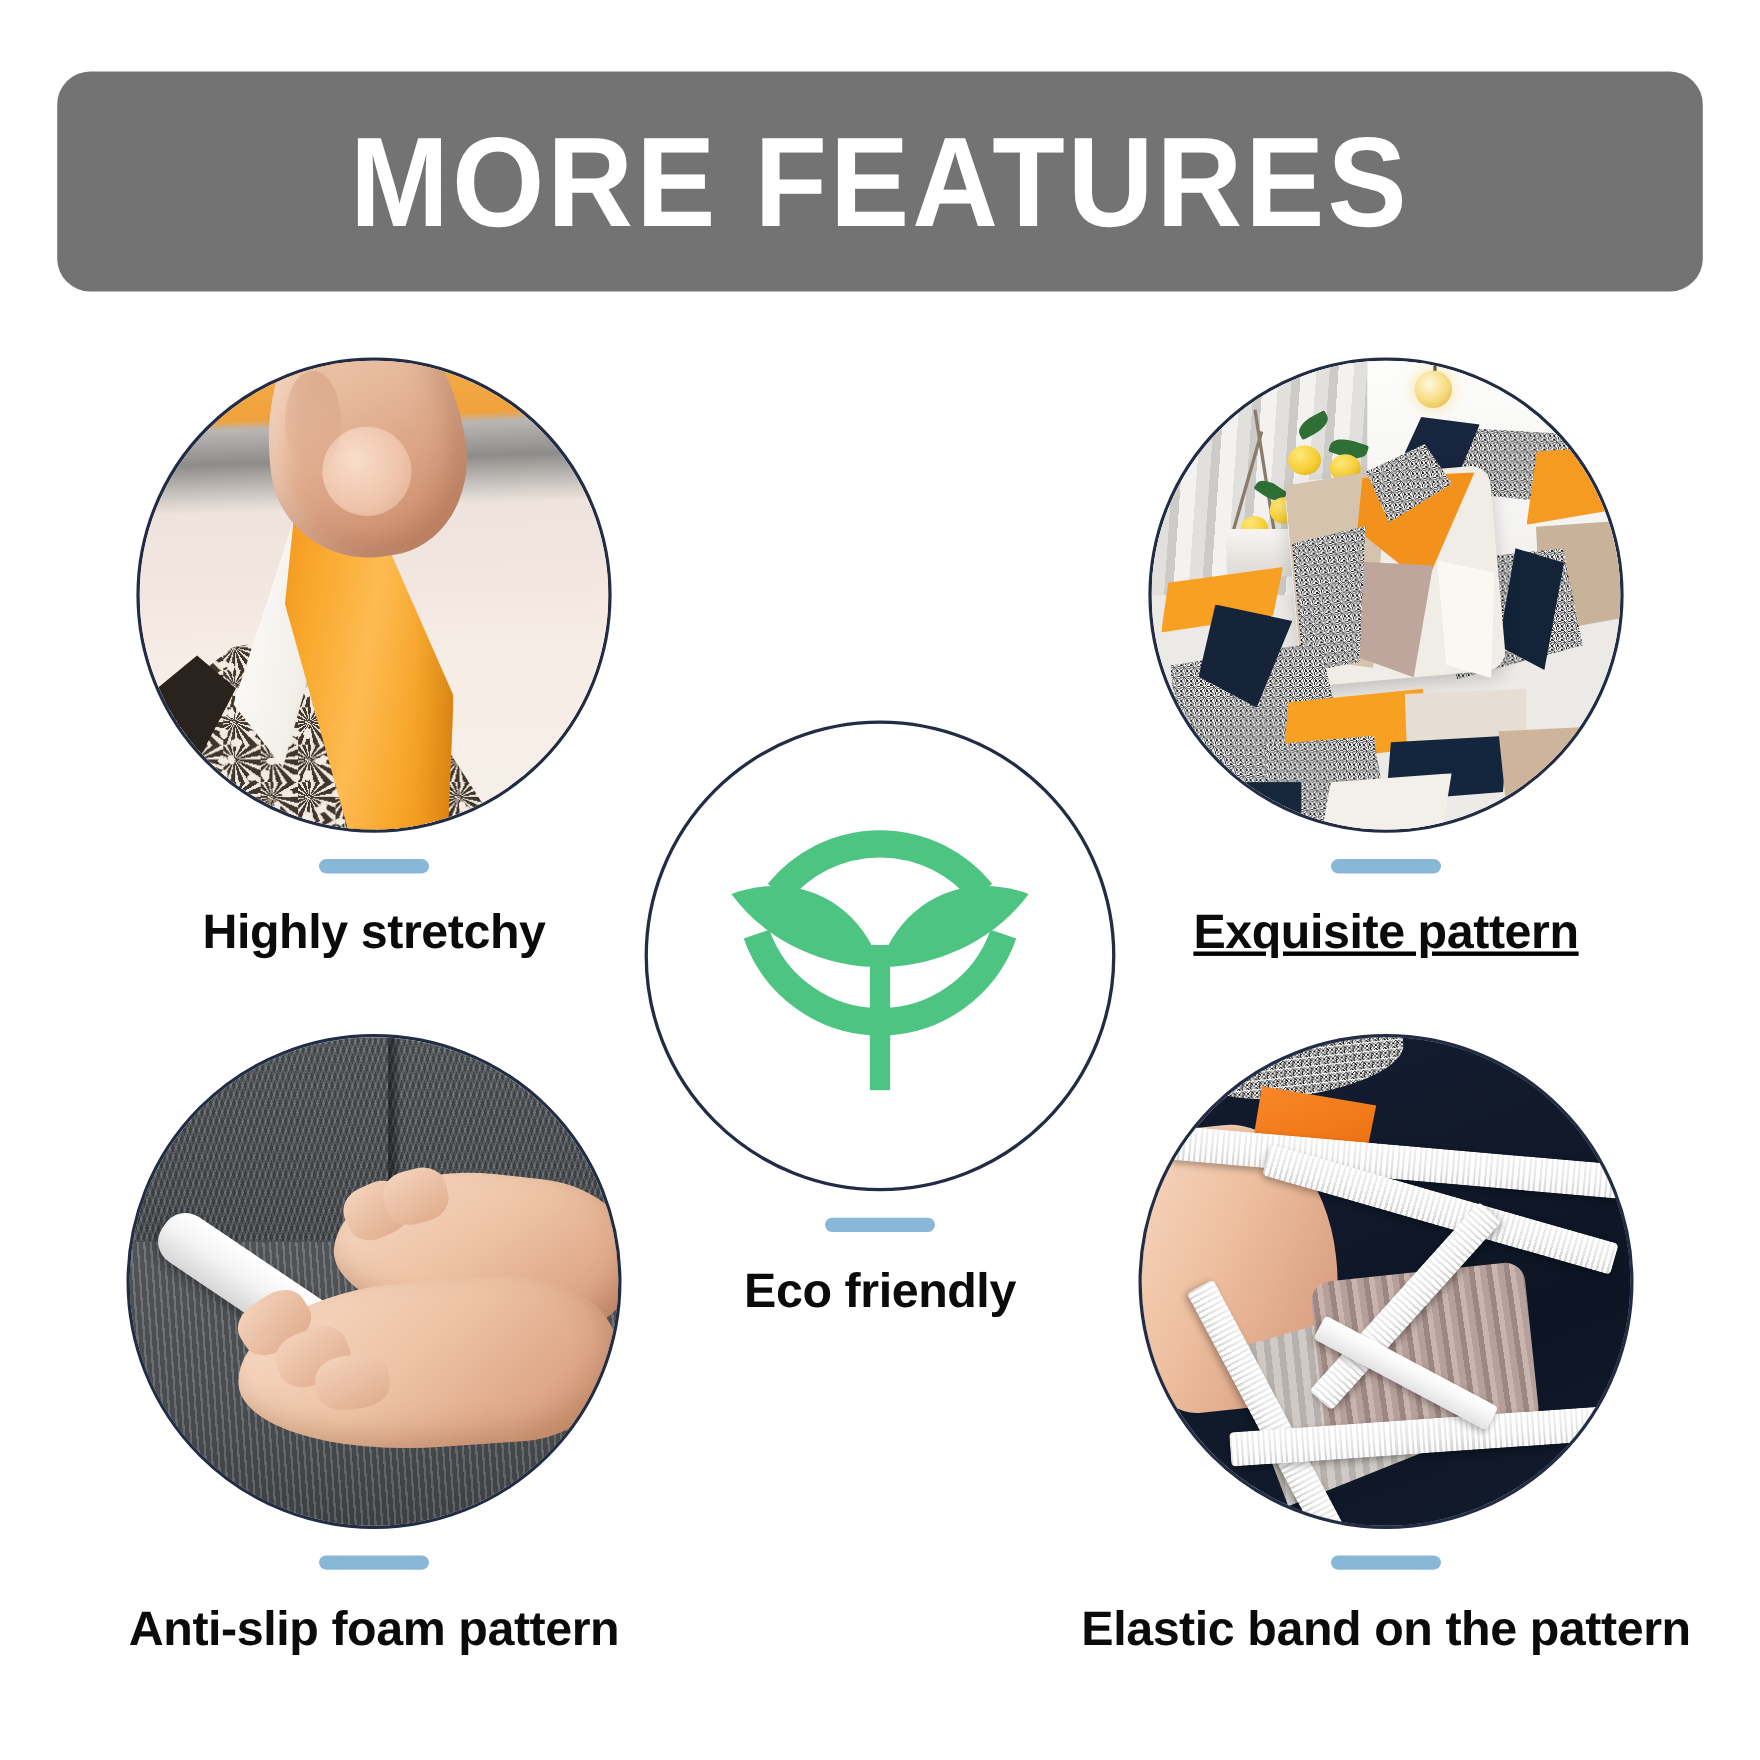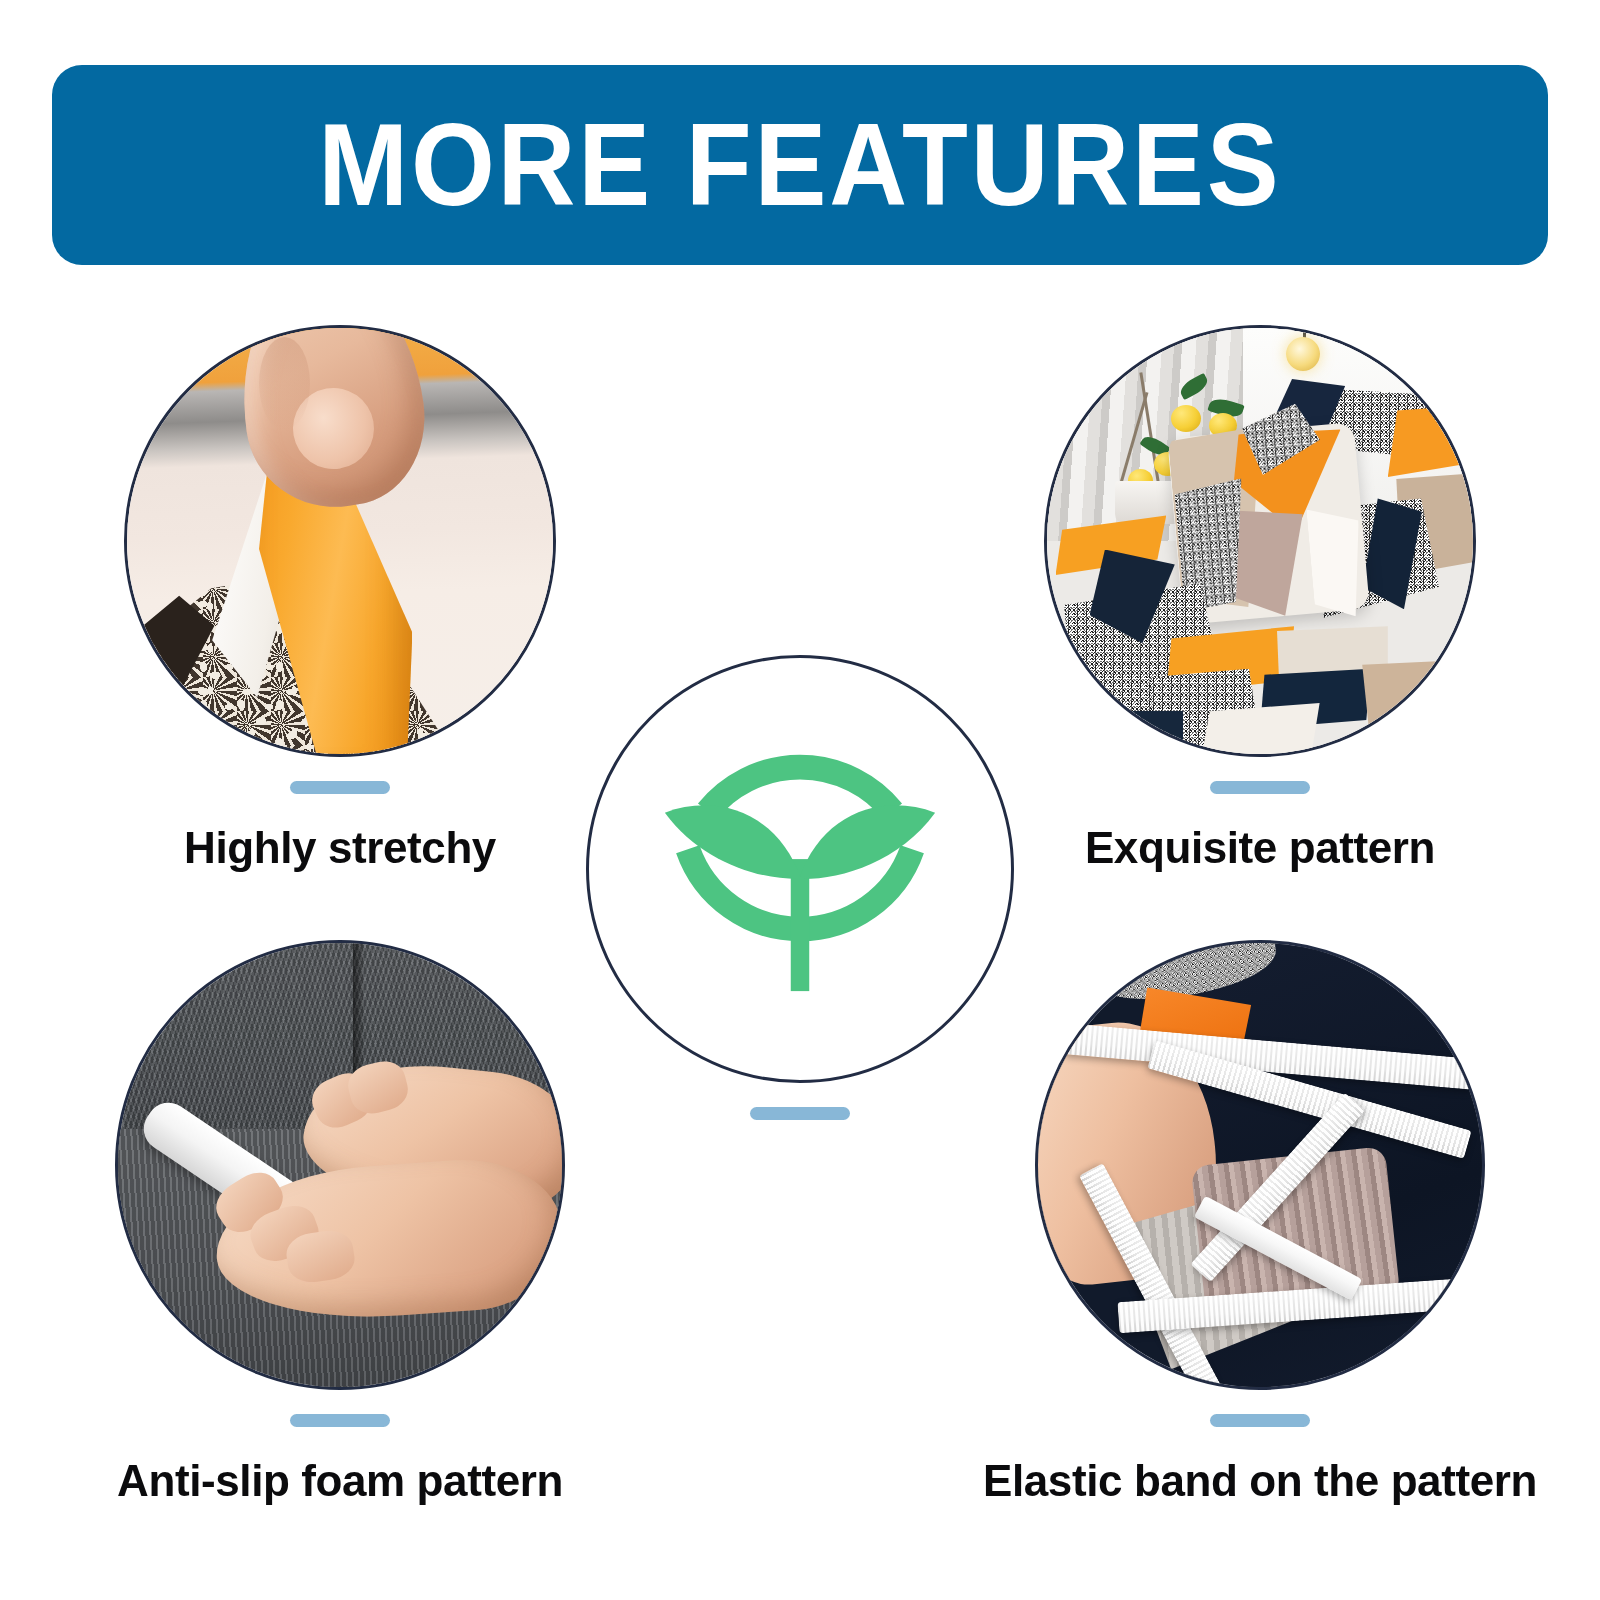--- a/index.html
+++ b/index.html
@@ -15,21 +15,21 @@
     position: relative;
   }
 
   
   .header-banner {
     position: absolute;
     left: 52px;
     top: 65px;
     width: 1496px;
     height: 200px;
-    background: #0369a1;
+    background: #737373;
     border-radius: 30px;
     display: flex;
     align-items: center;
     justify-content: center;
     box-sizing: border-box;
   }
   .header-title {
     color: #ffffff;
     font-size: 116px;
     font-weight: bold;
@@ -72,21 +72,21 @@
     font-size: 44px;
     font-weight: bold;
     color: #0b0b0d;
     letter-spacing: -0.4px;
     white-space: nowrap;
     font-family: "Liberation Sans", sans-serif;
   }
 
   
   #feat-stretchy   { left: 60px;  top: 325px; width: 560px; }
-  #feat-pattern    { left: 980px; top: 325px; width: 560px; }
+  #feat-pattern    { left: 980px; top: 325px; width: 560px; text-decoration: underline; }
   #feat-anchors    { left: 45px;  top: 940px; width: 590px; }
   #feat-elastic    { left: 960px; top: 940px; width: 600px; }
   #feat-eco        { left: 540px; top: 655px; width: 520px; }
 
   #feat-stretchy .photo-circle,
   #feat-pattern  .photo-circle { width: 432px; height: 432px; }
   #feat-anchors  .photo-circle,
   #feat-elastic  .photo-circle { width: 450px; height: 450px; }
 
   
@@ -399,20 +399,21 @@
       <path d="M 16.0 44.0 A 36 36 0 0 0 84.0 44.0" fill="none" stroke="#4dc482" stroke-width="7.5" stroke-linecap="butt"></path>
 
       <rect x="47.2" y="47" width="5.6" height="40" fill="#4dc482"></rect>
 
       <path d="M 50 53 C 38 53 20 47 9.5 31.5 C 26 26 44 33 50 53 Z" fill="#4dc482" transform="rotate(-2 50 45)"></path>
 
       <path d="M 50 53 C 62 53 80 47 90.5 31.5 C 74 26 56 33 50 53 Z" fill="#4dc482" transform="rotate(2 50 45)"></path>
     </svg>
   </div>
   <div class="divider-dash"></div>
+  <div class="feature-label">Eco friendly</div>
 </div>
 
 <div class="feature" id="feat-anchors">
   <div class="photo-circle">
     <div class="photo-inner">
       <div class="p3-bg"></div>
       <div class="p3-crease"></div>
       <div class="p3-seat"></div>
       <div class="p3-foam"></div>
       <div class="p3-hand-a"></div>

